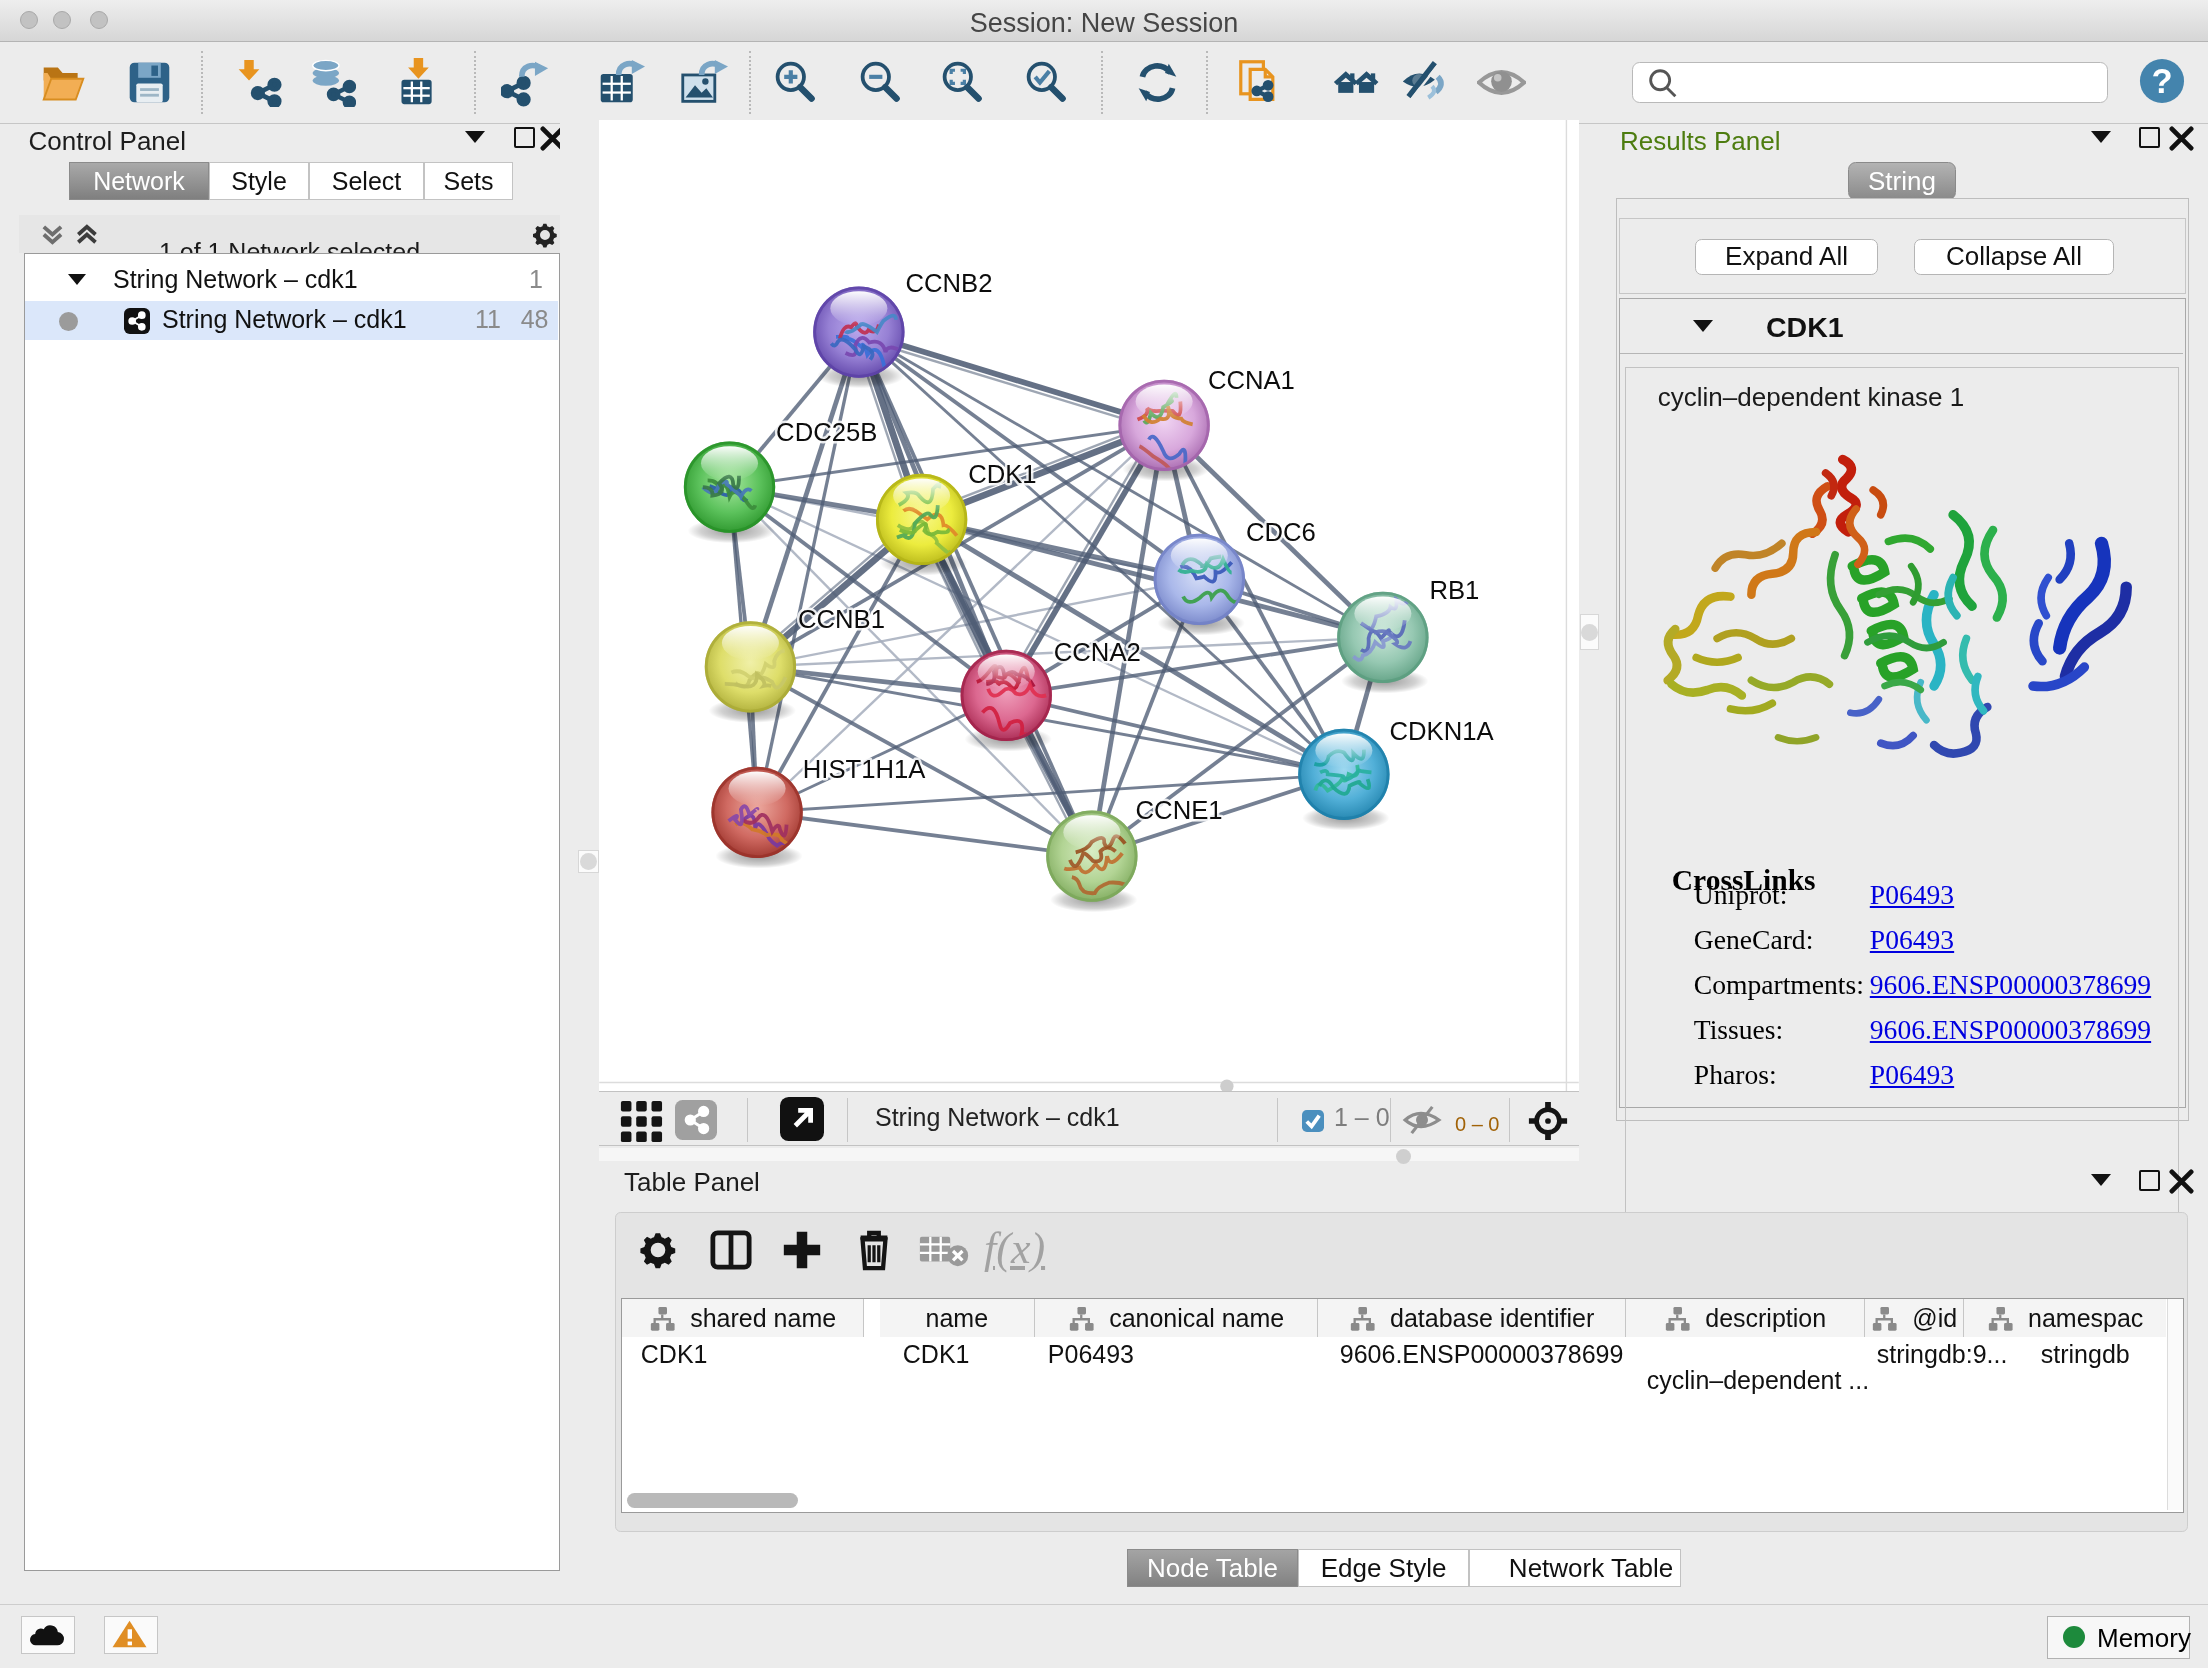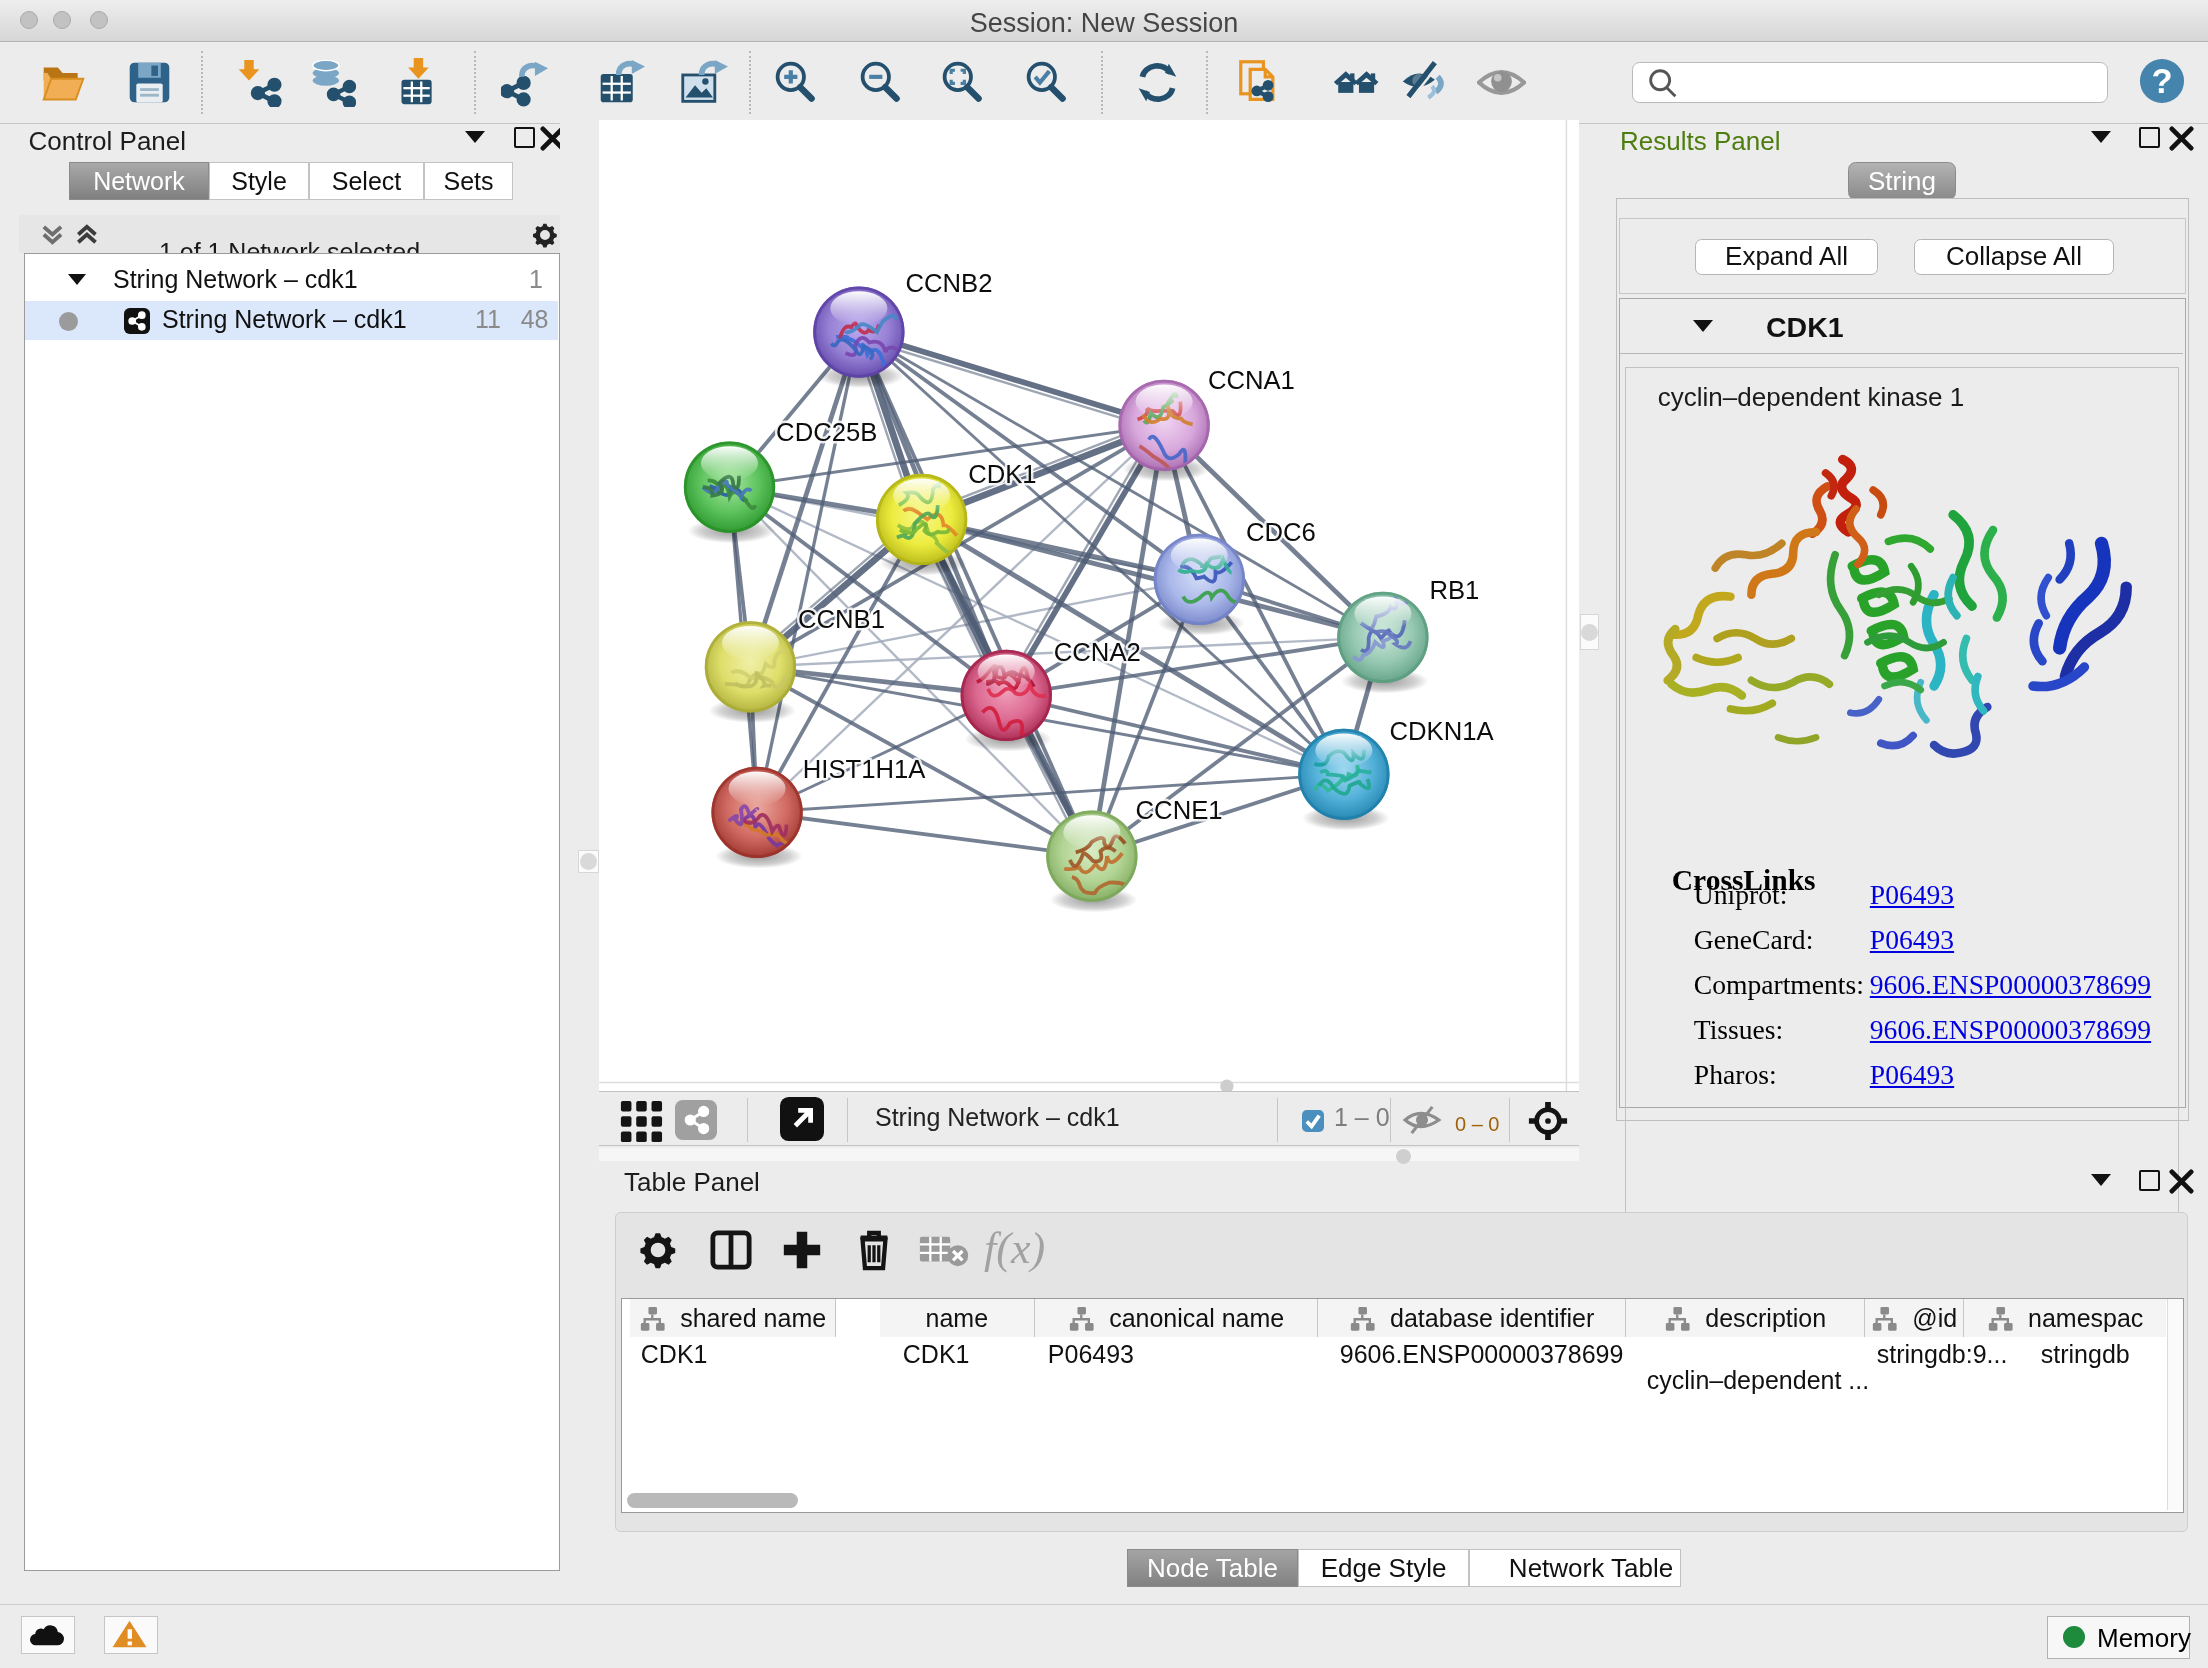--- a/index.html
+++ b/index.html
@@ -730,21 +730,21 @@
 
 <div class="abs" id="tp-title">Table Panel</div>
 <div class="abs hdr-caret" style="left:2091px;top:1174px;"></div>
 <div class="abs hdr-box" style="left:2139px;top:1170px;"></div>
 <svg class="abs" style="left:2169px;top:1169px;" width="25" height="25" viewBox="0 0 26 26">
   <path d="M3 3 L23 23 M23 3 L3 23" stroke="#111" stroke-width="5" stroke-linecap="round"></path>
 </svg>
 <div class="abs" id="tp-box">
 
   <div id="tbl">
-    <div class="th" style="left:8px;width:206px;"><svg width="28.5" height="28.5" viewBox="0 0 30 30" style="vertical-align:-6.7px;margin-right:13.3px;">
+    <div class="th" style="left:0;width:242px;"><svg width="28.5" height="28.5" viewBox="0 0 30 30" style="vertical-align:-6.7px;margin-right:13.3px;">
           <g fill="#8a8a8a">
             <rect x="11" y="2" width="9" height="8" rx="1.5"></rect>
             <rect x="3" y="19" width="9" height="8" rx="1.5"></rect>
             <rect x="19" y="19" width="9" height="8" rx="1.5"></rect>
           </g>
           <path d="M15 10 v5 M7 19 v-4 h16 v4" stroke="#8a8a8a" stroke-width="2.4" fill="none"></path>
         </svg>shared name</div>
     <div class="th" style="left:258px;width:155px;">name</div>
     <div class="th" style="left:413px;width:283px;"><svg width="28.5" height="28.5" viewBox="0 0 30 30" style="vertical-align:-6.7px;margin-right:13.3px;">
           <g fill="#8a8a8a">
@@ -822,21 +822,21 @@
     </g>
     <g stroke="#fff" stroke-width="2.4">
       <line x1="2" y1="12" x2="34" y2="12"></line>
       <line x1="2" y1="21" x2="34" y2="21"></line>
       <line x1="13" y1="4" x2="13" y2="30"></line>
       <line x1="24" y1="4" x2="24" y2="30"></line>
     </g>
     <circle cx="42" cy="24" r="11" fill="#9a9a9a"></circle>
     <path d="M37 19 L47 29 M47 19 L37 29" stroke="#fff" stroke-width="3.4"></path>
   </svg>
-<div class="abs serif" style="left:984px;top:1223px;font-size:44px;font-style:italic;color:#a2a2a2;">f(x)</div>
+<div class="abs serif" style="left:984px;top:1223px;font-size:44px;font-style:italic;color:#a2a2a2;text-decoration:underline;">f(x)</div>
 
 <div class="abs" id="statusline"></div>
 <div class="sbtn" style="left:21px;">
   <svg width="50" height="34" viewBox="0 0 53 36">
       <path fill="#111" d="M38 16a8 8 0 00-15-3 6 6 0 00-9 5 6 6 0 001 12h22a7 7 0 001-14z"></path>
     </svg>
 </div>
 <div class="sbtn" style="left:104px;">
   <svg width="50" height="34" viewBox="0 0 53 36">
       <path fill="#e08e24" d="M26 4 L44 32 L8 32 Z"></path>

